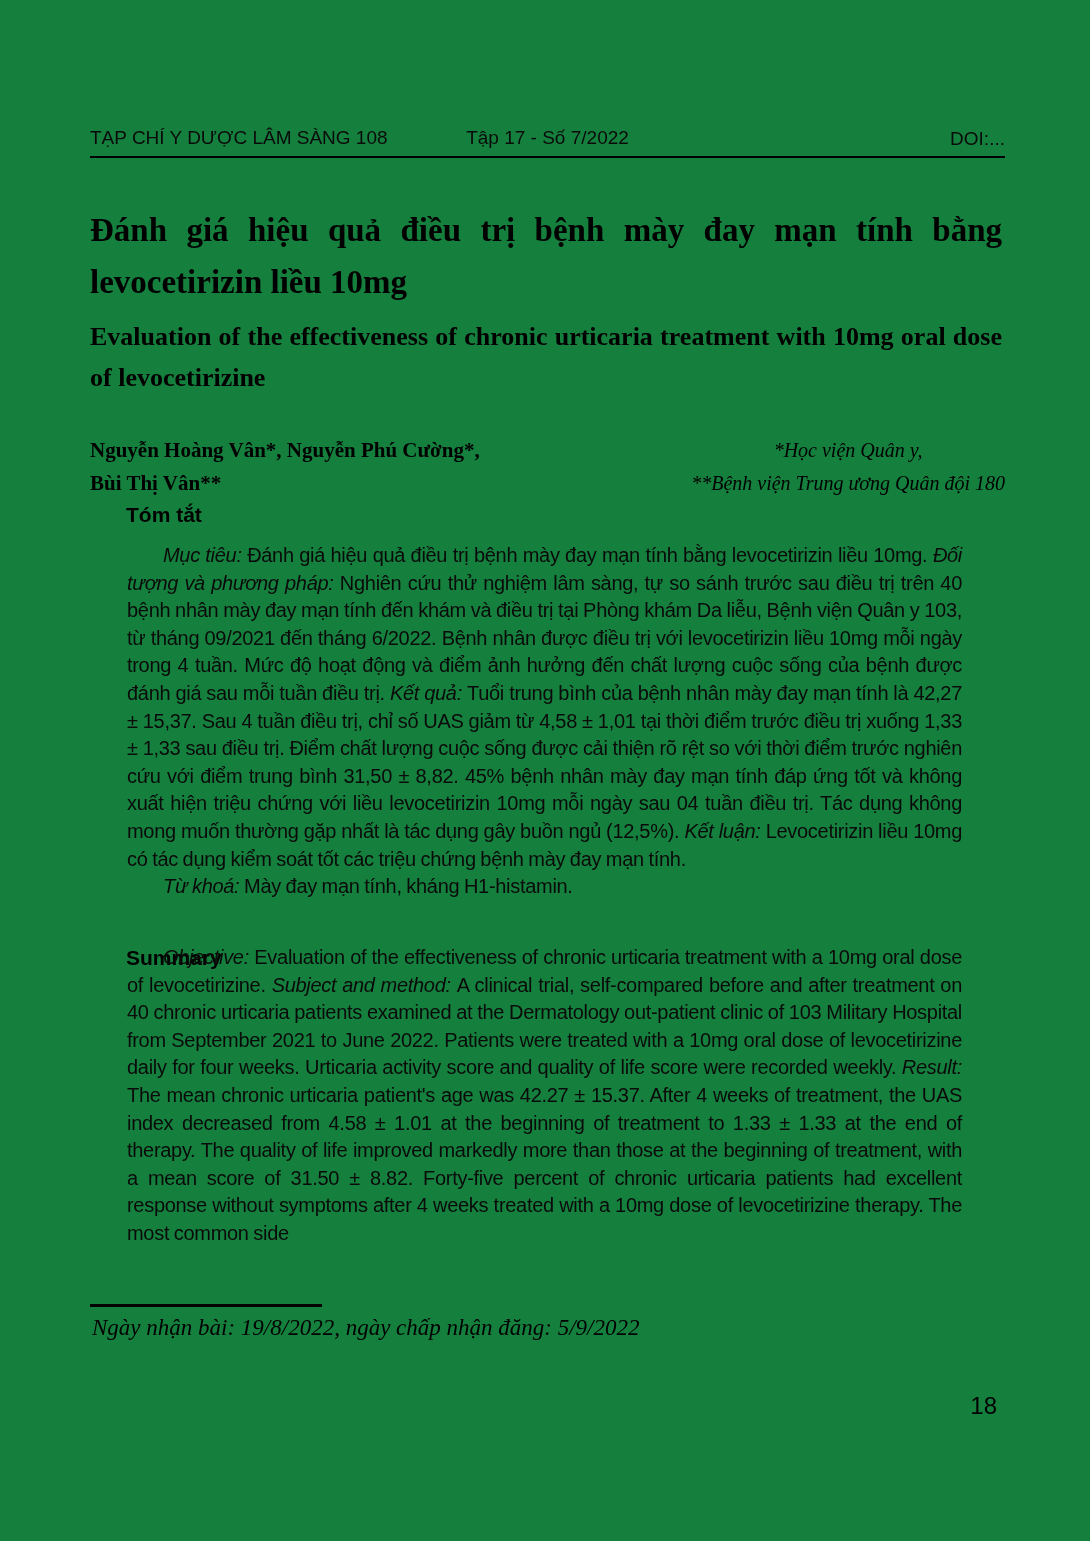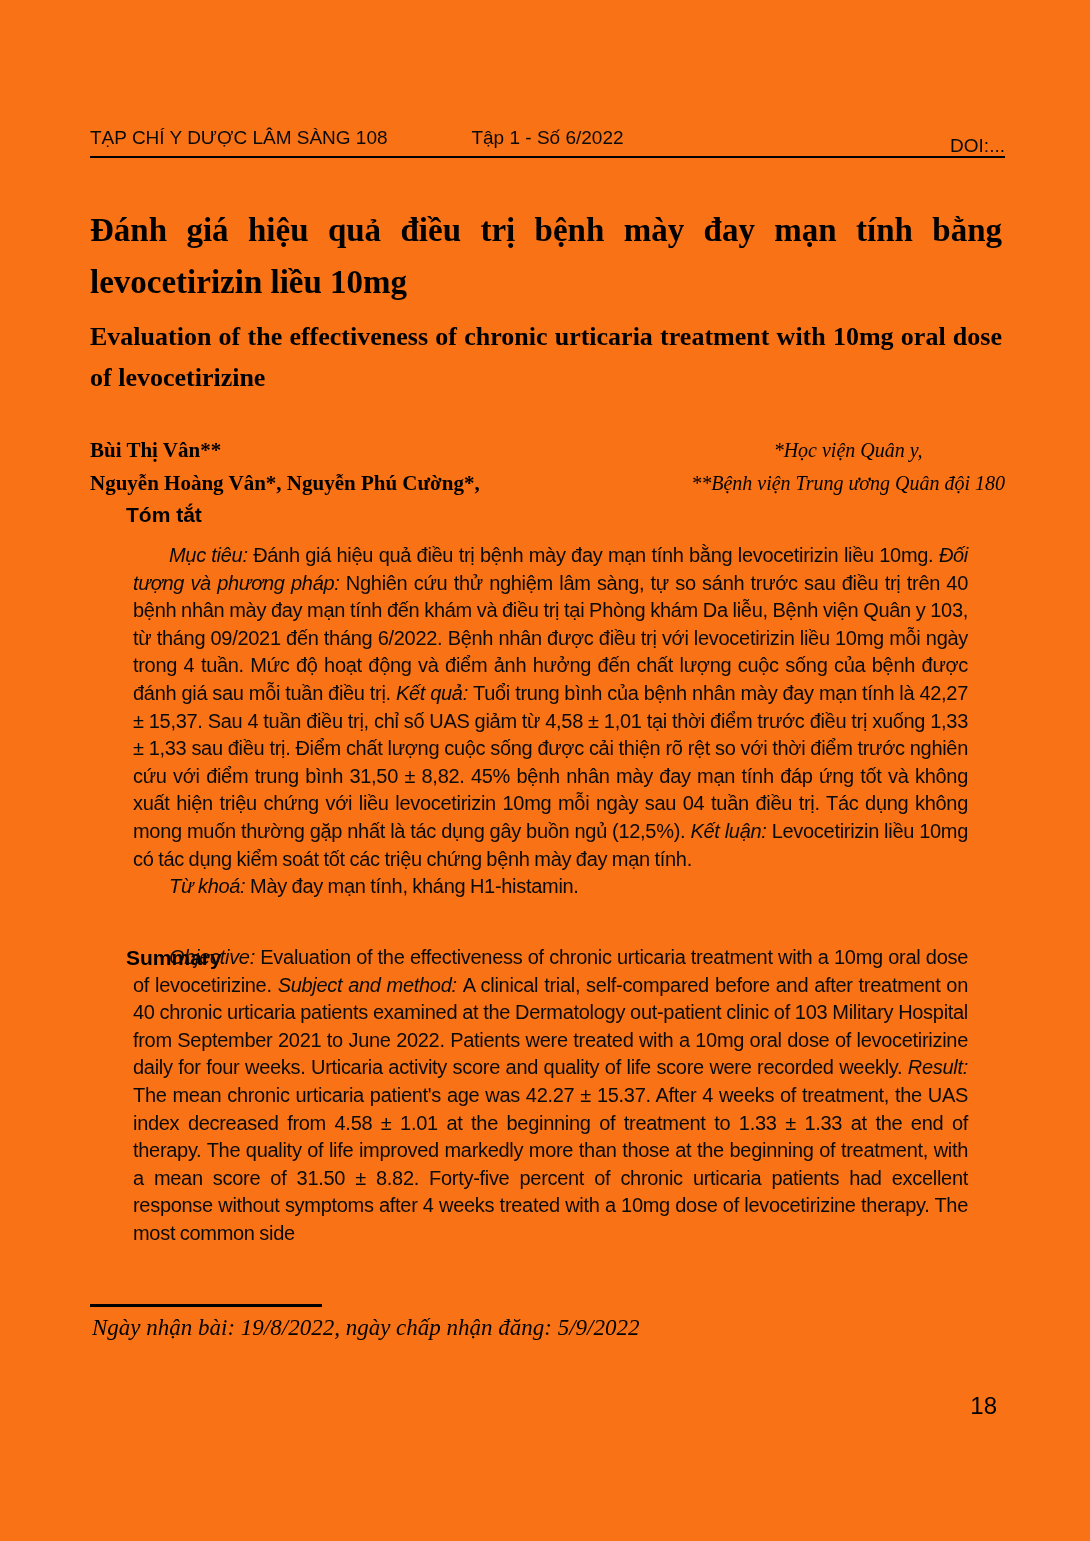--- a/index.html
+++ b/index.html
@@ -1,24 +1,24 @@
 <!DOCTYPE html>
 <html><head>
 <meta charset="utf-8">
 <style>
   * { margin:0; padding:0; box-sizing:border-box; }
   html,body { background:#ffffff; }
   body { width:1090px; height:1541px; font-family:"Liberation Sans",sans-serif; color:#111; }
-  .page { position:relative; width:1090px; height:1541px; background:#f97316; overflow:hidden; }
+  .page { position:relative; width:1090px; height:1541px; background:#15803d; overflow:hidden; }
 
   .hdr { position:absolute; top:127px; left:90px; right:85px; height:26px;
          font-family:"Liberation Sans",sans-serif; font-size:19px; color:#0a0a0a; }
   .hdr-left  { position:absolute; left:0; top:0; }
   .hdr-center{ position:absolute; left:50%; transform:translateX(-50%); top:0; }
-  .hdr-right { position:absolute; right:0; top:8px; }
+  .hdr-right { position:absolute; right:0; top:1px; }
   .hdr-rule  { position:absolute; top:156px; left:90px; right:85px; height:2px; background:#000; }
 
   .title-vi { position:absolute; top:204px; left:90px; right:88px;
               font-family:"Liberation Serif",serif; font-weight:bold;
               font-size:33px; line-height:52px; text-align:justify; color:#000; }
   .title-en { position:absolute; top:316px; left:90px; right:88px;
               font-family:"Liberation Serif",serif; font-weight:bold;
               font-size:26px; line-height:41px; text-align:justify; color:#000; }
 
   .authors { position:absolute; top:434px; left:90px; right:85px;
@@ -28,53 +28,53 @@
   .authors-right { font-family:"Liberation Serif",serif; font-style:italic;
                    font-size:20px; line-height:33px; text-align:center; color:#000; }
 
   .sec-head { position:absolute; left:90px; font-family:"Liberation Sans",sans-serif;
               font-weight:bold; font-size:21px; color:#000;margin-left:36px; }
   .h-tomtat  { top:503px; }
   .h-summary { top:946px; }
 
   .abs { position:absolute; left:127px; width:835px;
          font-family:"Liberation Sans",sans-serif; font-size:20px; line-height:27.6px;
-         text-align:justify; letter-spacing:-0.3px; word-spacing:-0.6px; color:#0a0a0a;margin-left:6px; }
+         text-align:justify; letter-spacing:-0.3px; word-spacing:-0.6px; color:#0a0a0a; }
   .abs-vi { top:542px; }
   .abs-en { top:944px; }
   .abs p { text-indent:36px; }
   .abs i { font-style:italic; }
 
   .foot-rule { position:absolute; top:1304px; left:90px; width:232px; height:3px; background:#000; }
   .footer { position:absolute; top:1311px; left:92px; right:85px;
             font-family:"Liberation Serif",serif; font-style:italic;
             font-size:23px; line-height:33px; color:#000; }
 
   .pageno { position:absolute; top:1392px; right:93px;
             font-family:"Liberation Sans",sans-serif; font-size:24px; color:#000; }
 </style>
 </head>
 <body>
 
 <div class="page">
 
   <div class="hdr">
     <span class="hdr-left">TẠP CHÍ Y DƯỢC LÂM SÀNG 108</span>
-    <span class="hdr-center">Tập 1 - Số 6/2022</span>
+    <span class="hdr-center">Tập 17 - Số 7/2022</span>
     <span class="hdr-right">DOI:...</span>
   </div>
   <div class="hdr-rule"></div>
 
   <h1 class="title-vi">Đánh giá hiệu quả điều trị bệnh mày đay mạn tính bằng levocetirizin liều 10mg</h1>
   <h2 class="title-en">Evaluation of the effectiveness of chronic urticaria treatment with 10mg oral dose of levocetirizine</h2>
 
   <div class="authors">
     <div class="authors-left">
+      <div>Nguyễn Hoàng Vân*, Nguyễn Phú Cường*,</div>
       <div>Bùi Thị Vân**</div>
-      <div>Nguyễn Hoàng Vân*, Nguyễn Phú Cường*,</div>
     </div>
     <div class="authors-right">
       <div>*Học viện Quân y,</div>
       <div>**Bệnh viện Trung ương Quân đội 180</div>
     </div>
   </div>
 
   <div class="sec-head h-tomtat">Tóm tắt</div>
   <div class="abs abs-vi">
     <p><i>Mục tiêu: </i><span>Đánh giá hiệu quả điều trị bệnh mày đay mạn tính bằng levocetirizin liều 10mg. </span><i>Đối tượng và phương pháp: </i><span>Nghiên cứu thử nghiệm lâm sàng, tự so sánh trước sau điều trị trên 40 bệnh nhân mày đay mạn tính đến khám và điều trị tại Phòng khám Da liễu, Bệnh viện Quân y 103, từ tháng 09/2021 đến tháng 6/2022. Bệnh nhân được điều trị với levocetirizin liều 10mg mỗi ngày trong 4 tuần. Mức độ hoạt động và điểm ảnh hưởng đến chất lượng cuộc sống của bệnh được đánh giá sau mỗi tuần điều trị. </span><i>Kết quả: </i><span>Tuổi trung bình của bệnh nhân mày đay mạn tính là 42,27 ± 15,37. Sau 4 tuần điều trị, chỉ số UAS giảm từ 4,58 ± 1,01 tại thời điểm trước điều trị xuống 1,33 ± 1,33 sau điều trị. Điểm chất lượng cuộc sống được cải thiện rõ rệt so với thời điểm trước nghiên cứu với điểm trung bình 31,50 ± 8,82. 45% bệnh nhân mày đay mạn tính đáp ứng tốt và không xuất hiện triệu chứng với liều levocetirizin 10mg mỗi ngày sau 04 tuần điều trị. Tác dụng không mong muốn thường gặp nhất là tác dụng gây buồn ngủ (12,5%). </span><i>Kết luận: </i><span>Levocetirizin liều 10mg có tác dụng kiểm soát tốt các triệu chứng bệnh mày đay mạn tính.</span></p>

